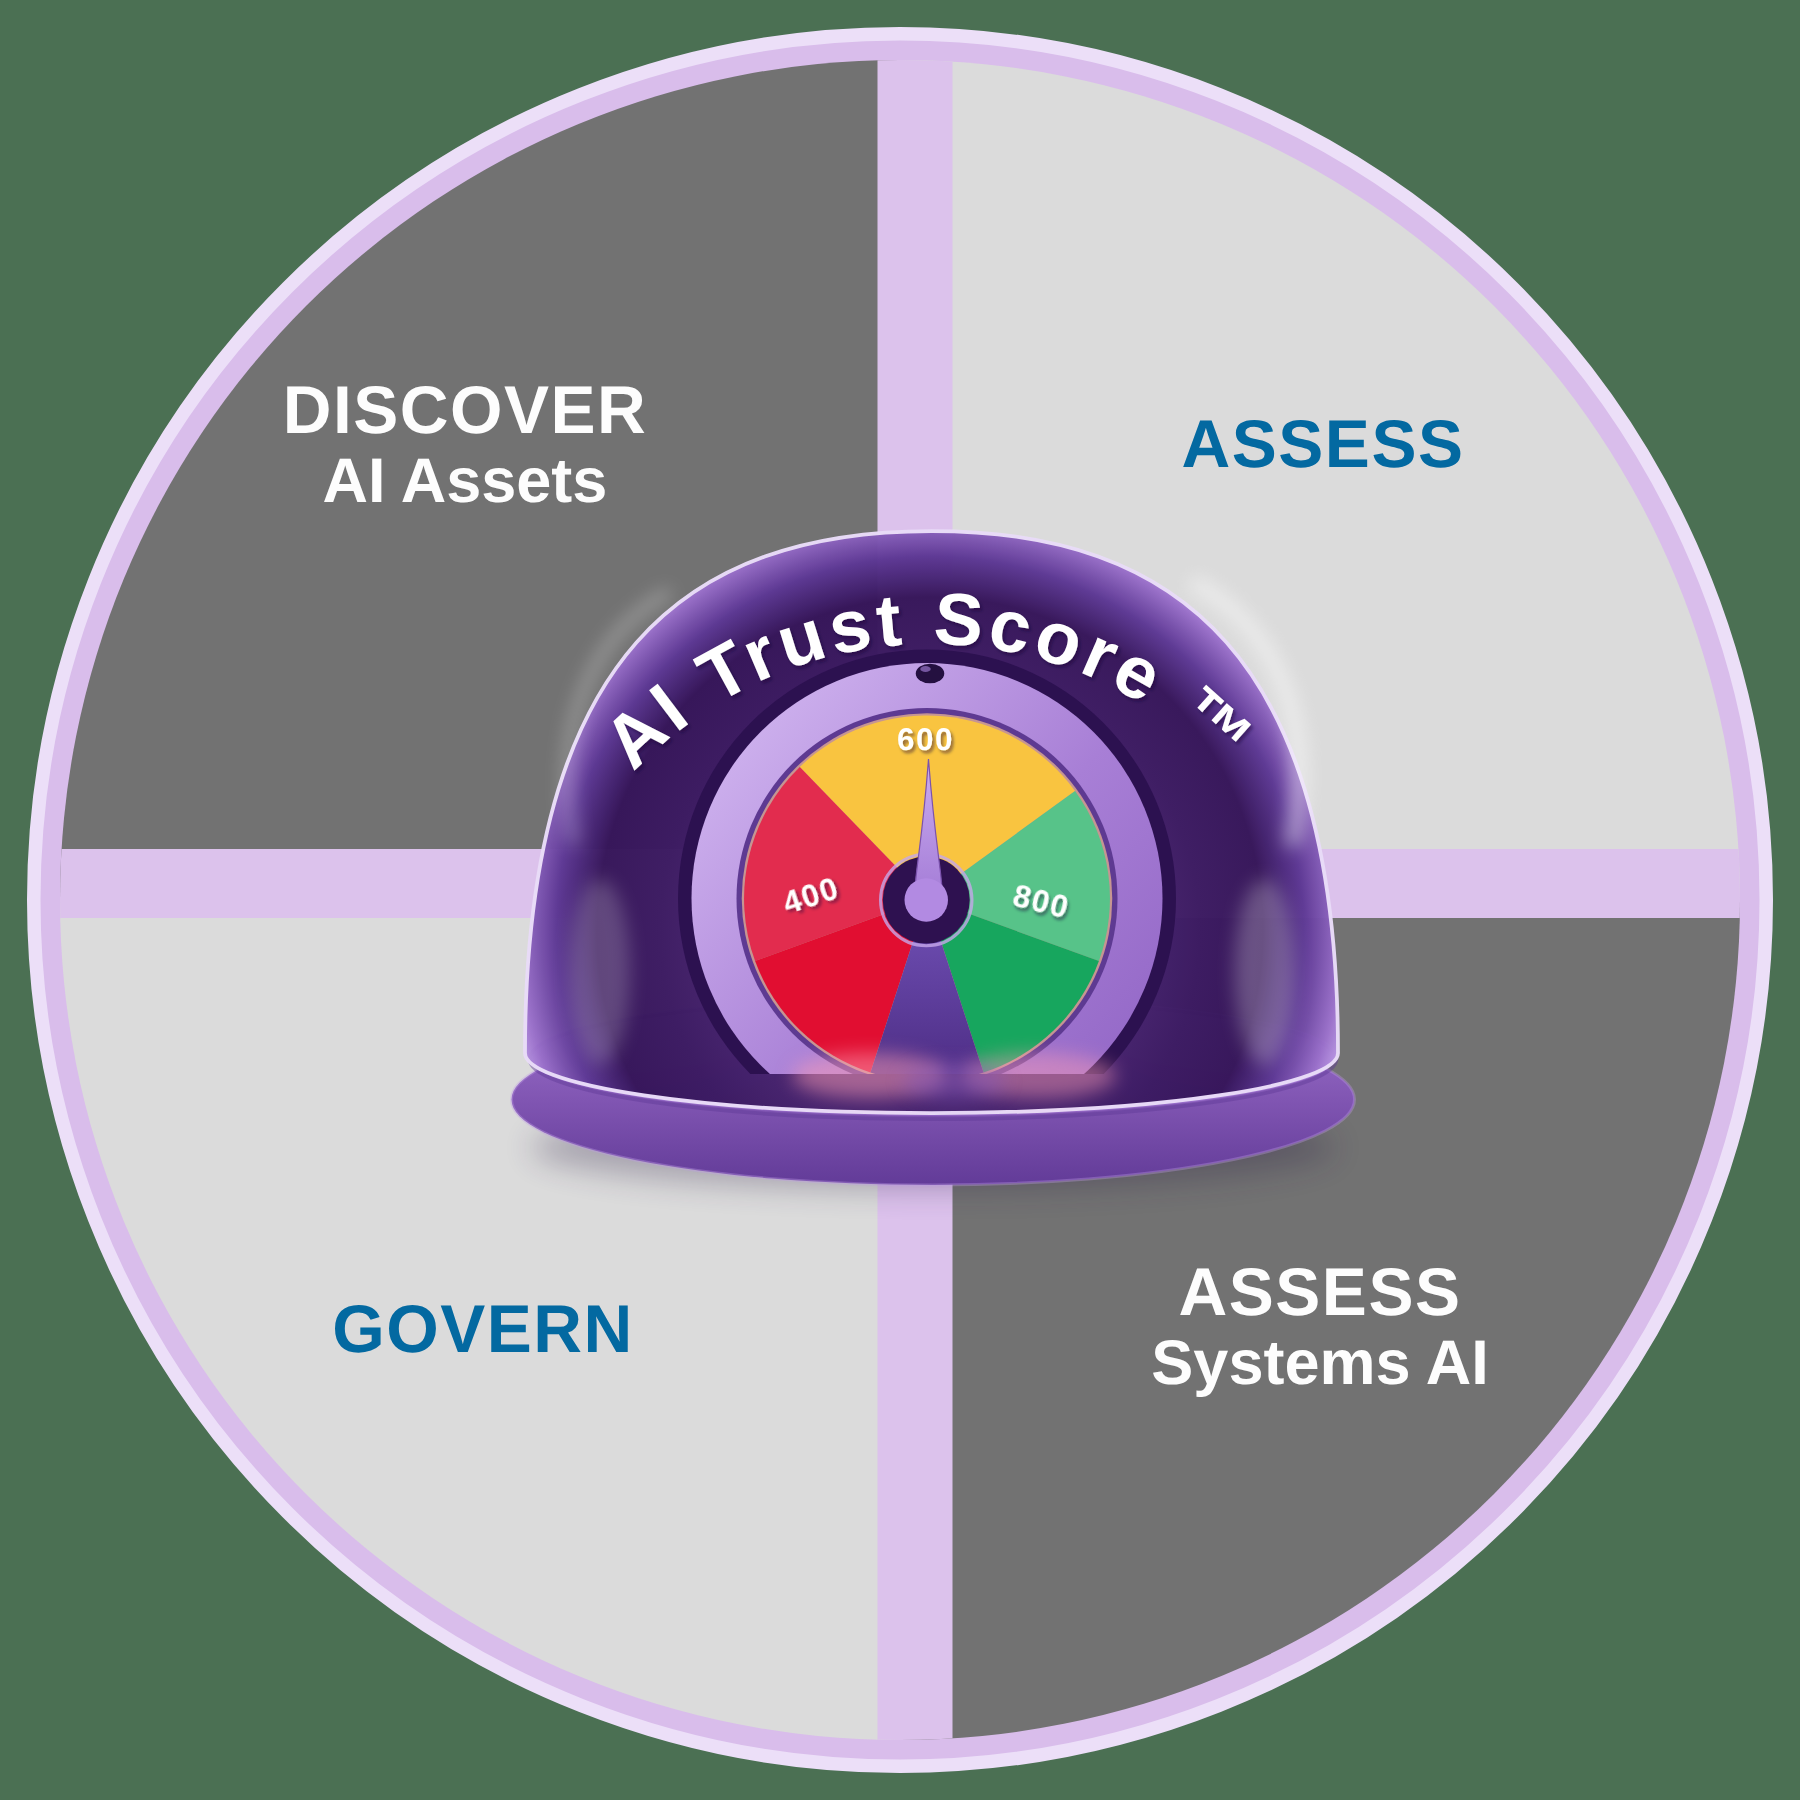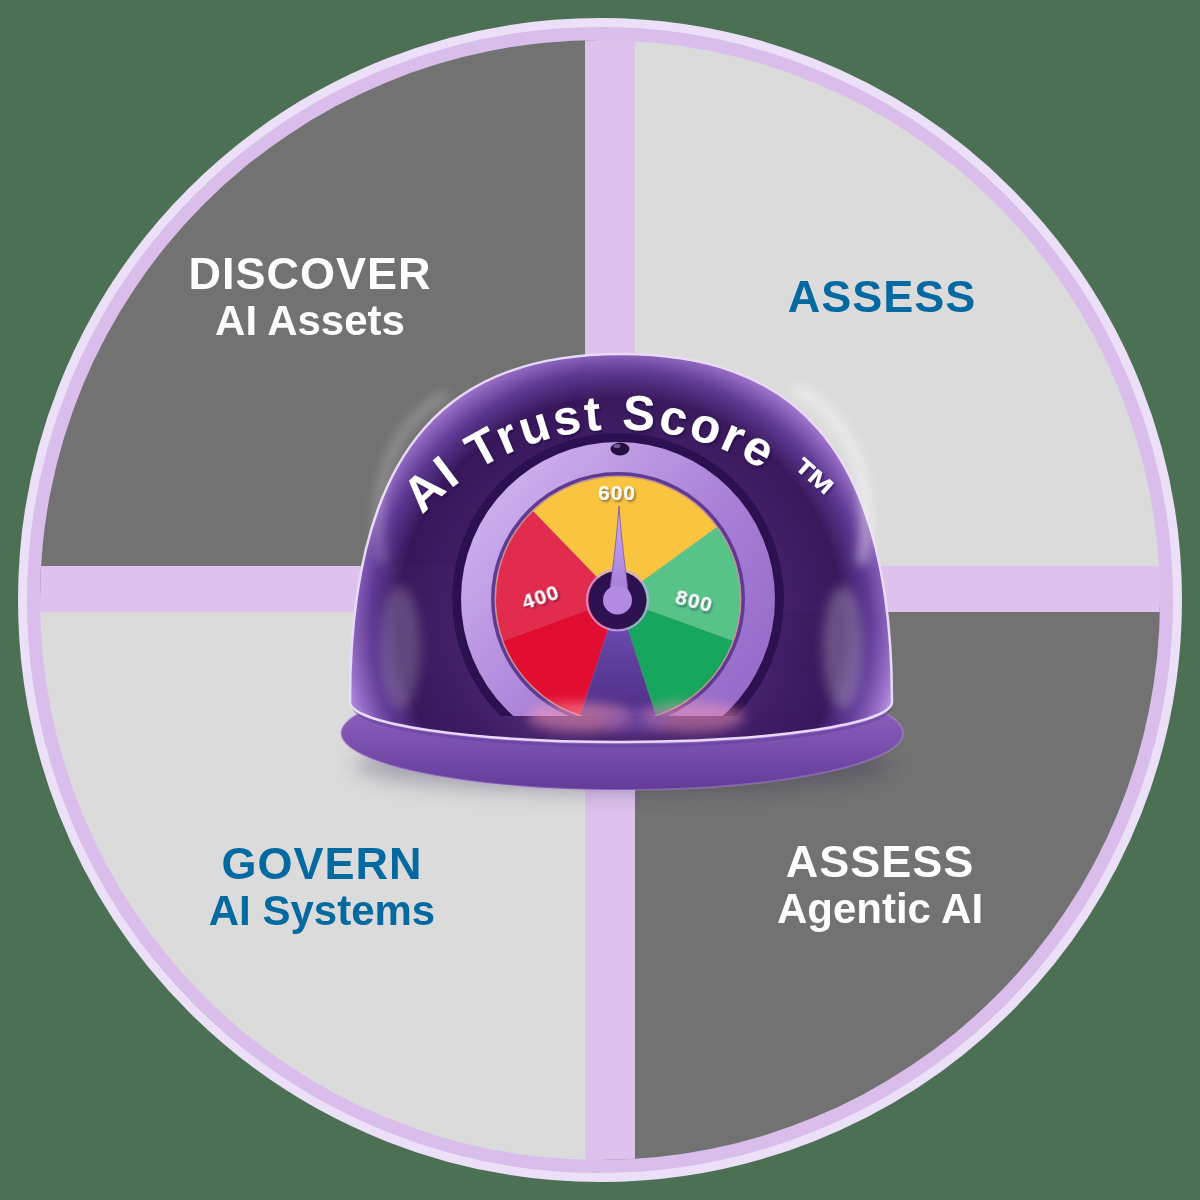--- a/index.html
+++ b/index.html
@@ -59,25 +59,24 @@
 
       <div class="qlabel light" style="left:270px;top:256px;">
         <div class="qtitle">DISCOVER</div>
         <div class="qsub">AI Assets</div>
       </div>
       <div class="qlabel dark" style="left:842px;top:256px;">
         <div class="qtitle">ASSESS</div>
       </div>
       <div class="qlabel dark" style="left:282px;top:846px;">
         <div class="qtitle">GOVERN</div>
-        <div class="qsub">AI Systems</div>
       </div>
       <div class="qlabel light" style="left:840px;top:844px;">
         <div class="qtitle">ASSESS</div>
-        <div class="qsub">Agentic AI</div>
+        <div class="qsub">Systems AI</div>
       </div>
     </div>
   </div>
 
   <svg class="gauge-svg" viewBox="0 0 1200 1200" aria-hidden="true">
     <defs>
       <radialGradient id="domeGrad" gradientUnits="userSpaceOnUse" cx="620" cy="620" r="300">
         <stop offset="0" stop-color="#4e2a78"></stop>
         <stop offset="0.48" stop-color="#46236d"></stop>
         <stop offset="0.60" stop-color="#3c1b62"></stop>

